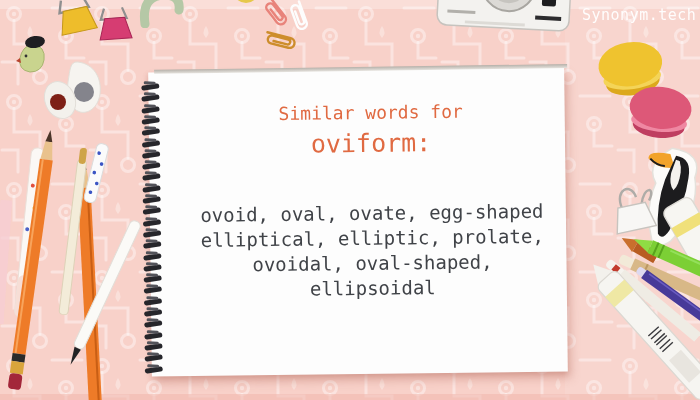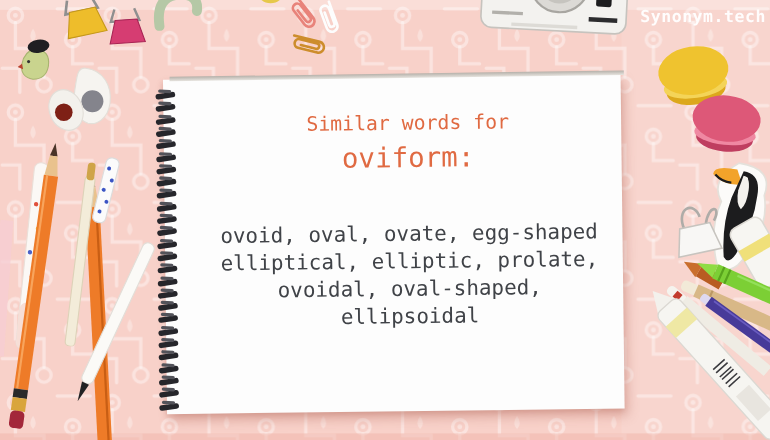--- a/index.html
+++ b/index.html
@@ -16,21 +16,21 @@
   .spiral{position:absolute;left:-7px;top:12px;bottom:4px;width:22px;}
   .spiral i{position:absolute;left:0;width:18px;height:5px;background:#26262b;
             border-radius:3px;transform:rotate(-8deg);}
   .spiral i::after{content:"";position:absolute;left:3px;top:-3px;width:12px;height:3px;
             background:#53535a;border-radius:2px;transform:rotate(12deg);}
   .note-content{position:absolute;left:34px;right:6px;top:0;bottom:0;text-align:center;}
   .heading{margin-top:32px;font-size:18px;line-height:22px;color:#e06a42;}
   .word{margin-top:5px;font-size:25px;line-height:30px;color:#e06a42;}
   .synonyms{margin-top:42px;font-size:19px;line-height:25px;color:#404348;}
   .brand{position:absolute;left:582px;top:6px;z-index:3;font-size:15px;
-         letter-spacing:.5px;color:rgba(255,255,255,.95);font-weight:bold;}
+         letter-spacing:.5px;color:rgba(255,255,255,.95);}
 </style>
 </head>
 <body>
 
 <div class="scene">
 
   <svg class="bg" width="700" height="400">
     <defs>
       <pattern id="cir" width="88" height="88" patternUnits="userSpaceOnUse">
         <g fill="none" stroke="#ffffff" stroke-opacity="0.40" stroke-width="3" stroke-linecap="round">

